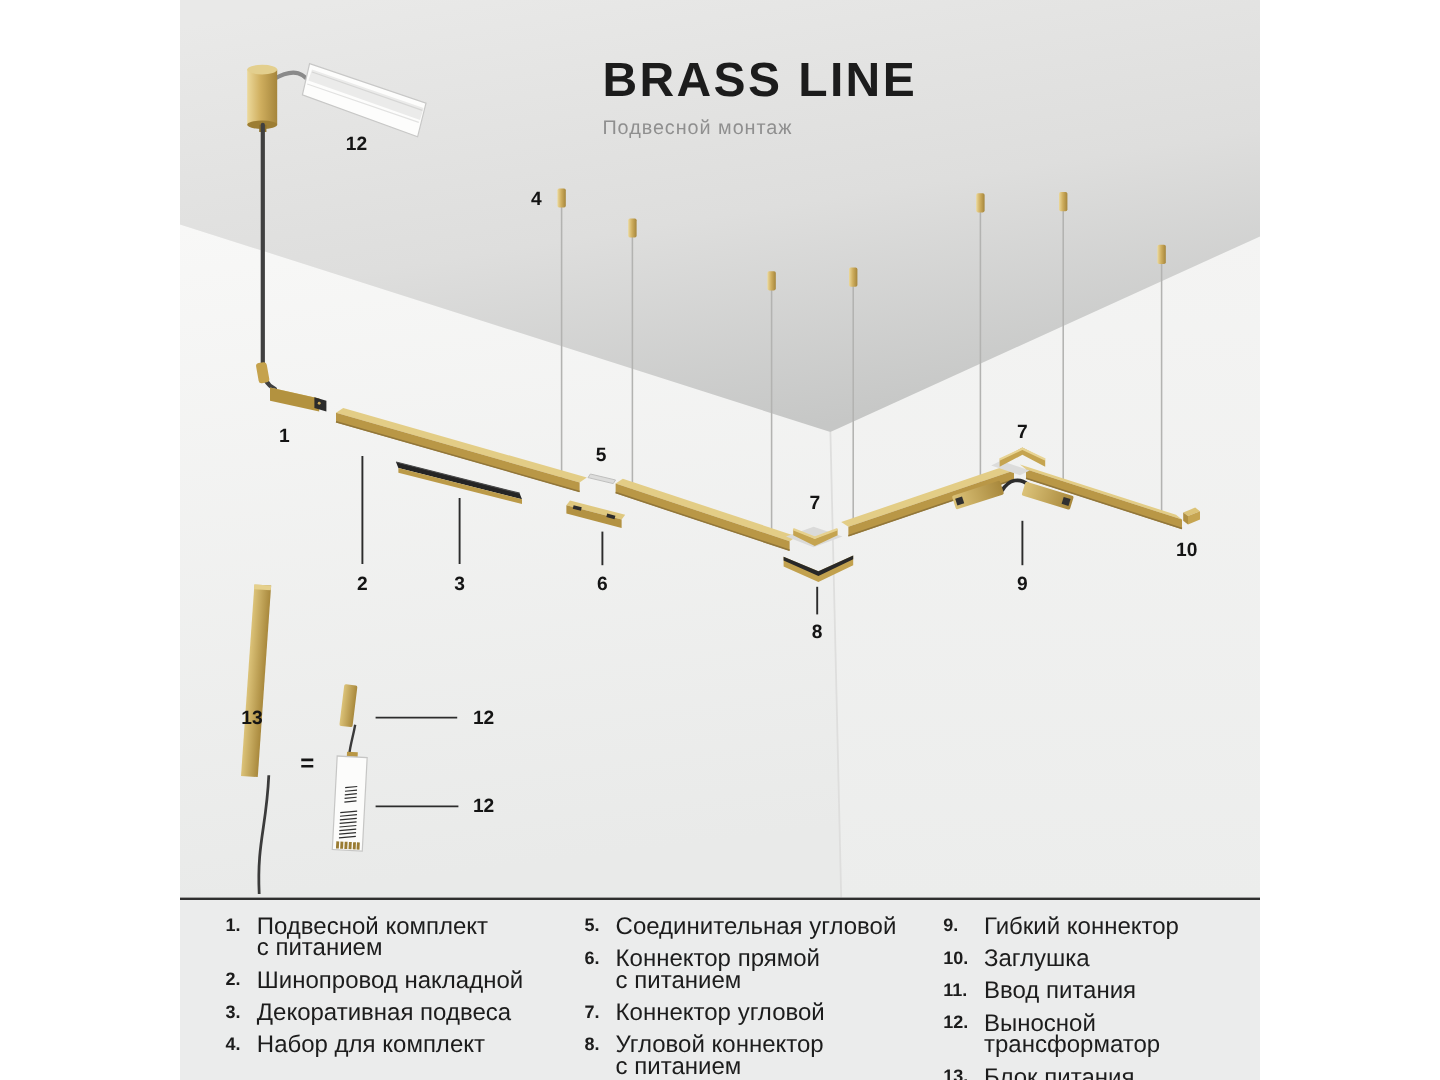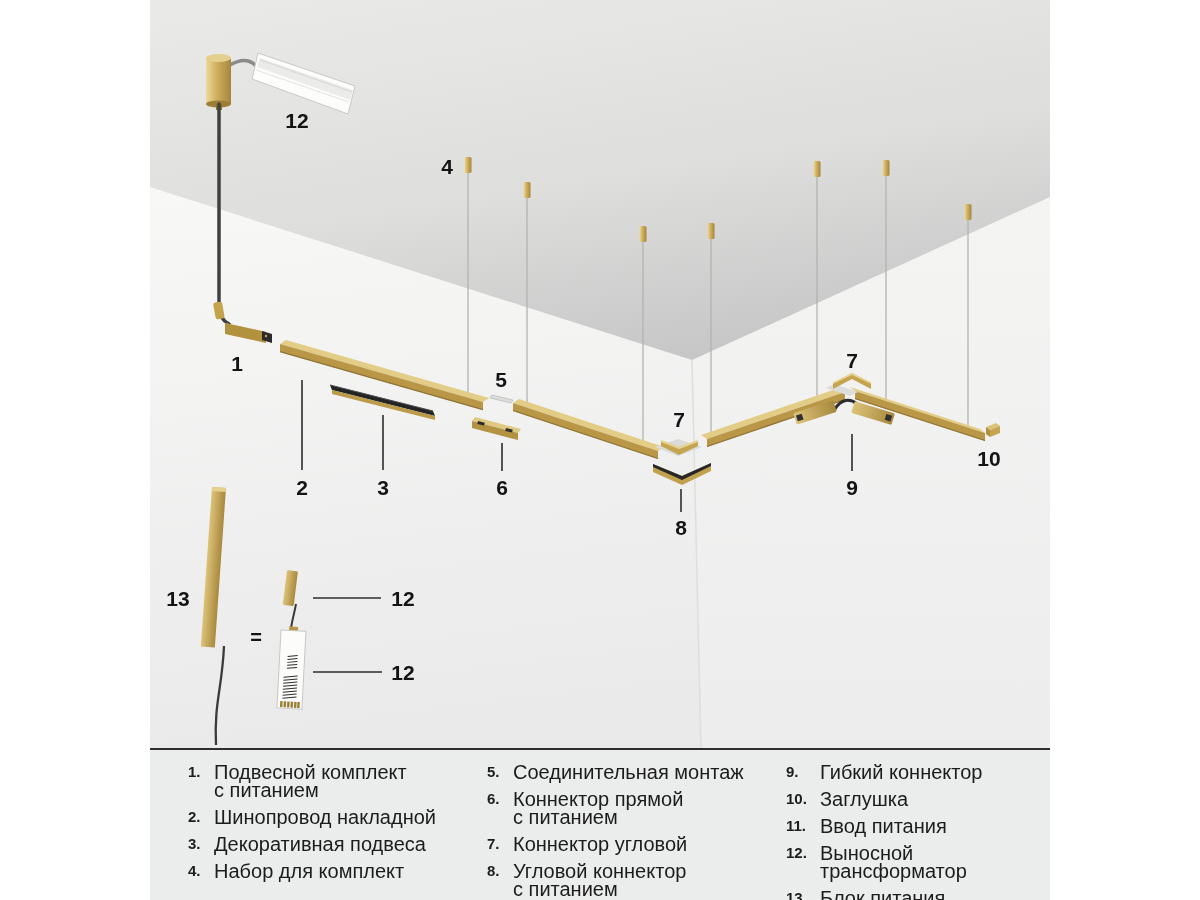--- a/index.html
+++ b/index.html
@@ -19,21 +19,21 @@
   .title{
     margin:0;font-size:40px;font-weight:800;letter-spacing:2px;color:var(--ink);
     line-height:1.05;
   }
   .subtitle{
     margin-top:10px;font-size:16.5px;font-weight:400;letter-spacing:0.8px;
     color:var(--subtitle-gray);
   }
   .callout{
     position:absolute;transform:translate(-50%,-50%);z-index:6;
-    font-size:21px;font-weight:800;color:#141414;white-space:nowrap;
+    font-size:16px;font-weight:800;color:#141414;white-space:nowrap;
   }
   .callout.small{font-size:20px;}
   .legend{
     position:absolute;left:0;top:748px;width:900px;height:152px;z-index:7;
     background:var(--legend-bg);border-top:2px solid #2f2f2f;box-sizing:border-box;
   }
   .legend-col{position:absolute;top:13px;display:flex;flex-direction:column;row-gap:9px;}
   .legend-col.c1{left:38px;}
   .legend-col.c2{left:337px;}
   .legend-col.c3{left:636px;}
@@ -250,36 +250,40 @@
               <rect x="6.5" y="71" width="2.4" height="6"></rect>
             <rect x="10" y="71" width="2.4" height="6"></rect>
               <rect x="13.5" y="71" width="2.4" height="6"></rect>
             <rect x="17" y="71" width="2.4" height="6"></rect>
               <rect x="20.2" y="71" width="2.4" height="6"></rect>
           </g>
         </g>
       </g>
     </svg>
 
+    <div class="header">
+      <h1 class="title">BRASS LINE</h1>
+      <div class="subtitle">Подвесной монтаж</div>
+    </div>
 
     <span class="callout" style="left:87px;top:364px">1</span>
     <span class="callout" style="left:152px;top:488px">2</span>
     <span class="callout" style="left:233px;top:488px">3</span>
     <span class="callout" style="left:297px;top:167px">4</span>
     <span class="callout" style="left:351px;top:380px">5</span>
     <span class="callout" style="left:352px;top:488px">6</span>
     <span class="callout" style="left:529px;top:420px">7</span>
     <span class="callout" style="left:702px;top:361px">7</span>
     <span class="callout" style="left:531px;top:528px">8</span>
     <span class="callout" style="left:702px;top:488px">9</span>
     <span class="callout" style="left:839px;top:459px">10</span>
     <span class="callout" style="left:253px;top:599px">12</span>
     <span class="callout" style="left:147px;top:121px">12</span>
     <span class="callout" style="left:253px;top:673px">12</span>
-    <span class="callout" style="left:28px;top:599px">13</span>
+    <span class="callout" style="left:60px;top:599px">13</span>
     <span class="callout small" style="left:106px;top:637px">=</span>
 
     <div class="legend">
       <div class="legend-col c1">
         <div class="legend-item">
             <span class="legend-num">1.</span>
             <span class="legend-txt">Подвесной комплект
 с питанием</span>
           </div>
         <div class="legend-item">
@@ -291,21 +295,21 @@
             <span class="legend-txt">Декоративная подвеса</span>
           </div>
         <div class="legend-item">
             <span class="legend-num">4.</span>
             <span class="legend-txt">Набор для комплект</span>
           </div>
       </div>
       <div class="legend-col c2">
         <div class="legend-item">
             <span class="legend-num">5.</span>
-            <span class="legend-txt">Соединительная монтаж</span>
+            <span class="legend-txt">Соединительная угловой</span>
           </div>
         <div class="legend-item">
             <span class="legend-num">6.</span>
             <span class="legend-txt">Коннектор прямой
 с питанием</span>
           </div>
         <div class="legend-item">
             <span class="legend-num">7.</span>
             <span class="legend-txt">Коннектор угловой</span>
           </div>

